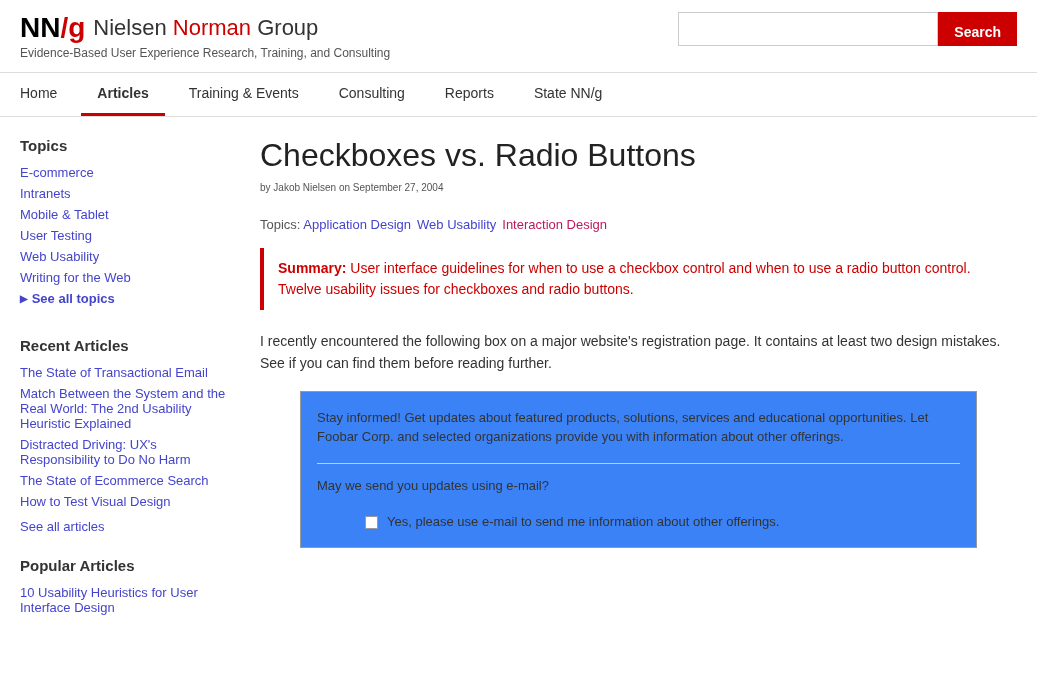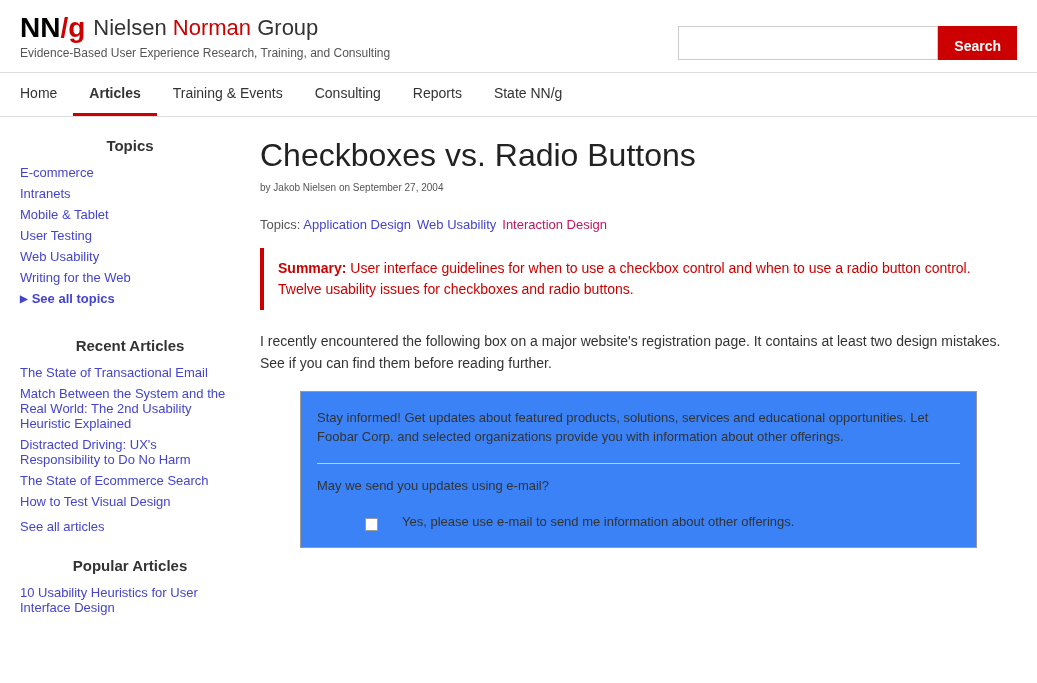--- a/index.html
+++ b/index.html
@@ -1,39 +1,39 @@
 <!DOCTYPE html>
 <html><head>
   <meta charset="utf-8">
   <style>
     * { margin: 0; padding: 0; box-sizing: border-box; }
     body { font-family: Arial, Helvetica, sans-serif; font-size: 14px; color: #333; background: #fff; }
 
     
-    #header { padding: 12px 20px; display: flex; align-items: flex-end; justify-content: space-between; border-bottom: 1px solid #ddd; }
+    #header { padding: 12px 20px; display: flex; align-items: flex-start; justify-content: space-between; border-bottom: 1px solid #ddd; }
     #logo-area { display: flex; flex-direction: column; }
     #logo-line { display: flex; align-items: center; gap: 8px; }
     #logo-nn { font-size: 28px; font-weight: bold; color: #000; }
     #tagline { font-size: 12px; color: #555; margin-top: 2px; }
     #search-area { display: flex; align-items: center; gap: 0; }
     #search-input { width: 260px; height: 34px; border: 1px solid #ccc; padding: 0 8px; font-size: 14px; outline: none; }
     #search-button { height: 34px; background: #cc0000; color: #fff; border: none; padding: 12px 16px; font-size: 14px; font-weight: bold; cursor: pointer; }
 
     
-    #nav { display: flex; align-items: center; padding: 0 20px; border-bottom: 1px solid #ddd; gap: 0; }
+    #nav { display: flex; align-items: center; padding: 0 20px; border-bottom: 1px solid #ddd; gap: 8px; }
     .nav-item { padding: 12px 16px; font-size: 14px; color: #333; cursor: pointer; text-decoration: none; display: block; border-bottom: 3px solid transparent; }
     .nav-item:first-child { padding-left: 0; }
     .nav-item.active { border-bottom: 3px solid #cc0000; font-weight: bold; }
 
     
     #content { display: flex; padding: 20px; gap: 20px; max-width: 1037px; }
 
     
     #sidebar { width: 220px; flex-shrink: 0; }
-    .sidebar-section-title { font-size: 15px; font-weight: bold; color: #333; margin-bottom: 8px; margin-top: 16px; text-align: center; }
+    .sidebar-section-title { font-size: 15px; font-weight: bold; color: #333; margin-bottom: 8px; margin-top: 16px; }
     .sidebar-section-title:first-child { margin-top: 0; }
     .sidebar-link { display: block; color: #4444cc; text-decoration: none; font-size: 13px; padding: 3px 0; }
     .sidebar-link.bold-link { font-weight: bold; color: #4444cc; }
     .sidebar-see-all { display: flex; align-items: center; gap: 4px; color: #4444cc; font-size: 13px; font-weight: bold; cursor: pointer; padding: 3px 0; }
     .sidebar-see-all::before { content: '▶'; font-size: 10px; }
 
     
     #main { flex: 1; }
     #article-title { font-size: 32px; font-weight: normal; color: #222; margin-bottom: 8px; }
     #article-meta { font-size: 10px; color: #555; margin-bottom: 24px; }
@@ -49,21 +49,21 @@
     
     #article-body { font-size: 14px; color: #333; line-height: 1.6; }
     #article-body p { margin-bottom: 16px; }
 
     
     #example-box { border: 1px solid #999; padding: 0; margin: 10px 40px; background: #3b82f6; }
     #example-inner { padding: 16px; }
     #example-text { font-size: 13px; color: #333; line-height: 1.5; margin-bottom: 0; }
     #example-divider { border: none; border-top: 1px solid #ccc; margin: 12px 0; }
     #example-question { font-size: 13px; color: #333; margin-bottom: 10px; }
-    #example-checkbox-row { display: flex; align-items: flex-end; gap: 24px; padding-left: 48px; }
+    #example-checkbox-row { display: flex; align-items: center; gap: 9px; padding-left: 48px; }
     #example-checkbox { width: 13px; height: 13px; border: 1px solid #999; background: #fff; margin-top: 1px; flex-shrink: 0; }
     #example-checkbox-label { font-size: 13px; color: #333; line-height: 1.4; }
   </style>
 </head>
 <body>
 
 <div id="header">
   <div id="logo-area">
     <div id="logo-line">
       <span style="font-size:28px;font-weight:bold;">

